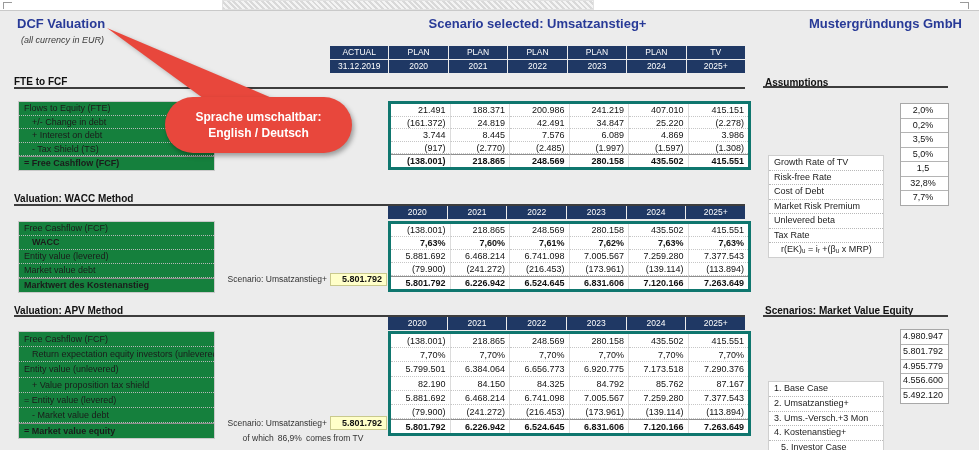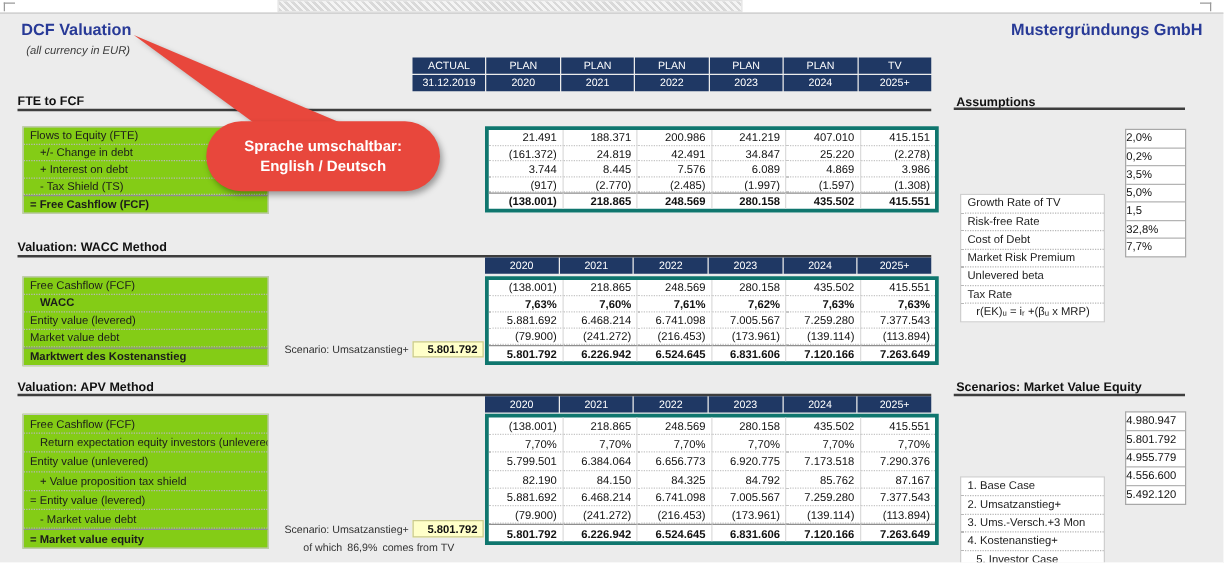--- a/index.html
+++ b/index.html
@@ -22,21 +22,21 @@
   .sec-title{position:absolute;left:14px;font-size:10px;font-weight:bold;color:#111;}
   .sec-rule{position:absolute;left:14px;width:731px;height:2px;background:#3d3d3d;}
   .r-title{position:absolute;left:765px;font-size:10px;font-weight:bold;color:#111;}
   .r-rule{position:absolute;left:763px;width:185px;height:2px;background:#3d3d3d;}
   
   .band7{position:absolute;left:330px;top:35px;width:415px;height:27px;display:grid;
     grid-template-columns:repeat(7,1fr);grid-template-rows:13px 13px;gap:1px;}
   .band6{position:absolute;left:388px;width:357px;height:13px;display:grid;grid-template-columns:repeat(6,1fr);gap:1px;}
   .band-cell{background:var(--navy,#1F3864);color:#fff;font-size:8.5px;text-align:center;line-height:13px;white-space:nowrap;overflow:hidden;}
   
-  .labels{position:absolute;left:18px;width:195px;background:#84cc16;border:1px solid #c9c9c9;}
+  .labels{position:absolute;left:18px;width:195px;background:#15803d;border:1px solid #c9c9c9;}
   .cells{position:absolute;left:388px;width:357px;background:#fff;border:3px solid #0f766e;}
   .t-label{height:var(--rh);line-height:var(--rh);font-size:9px;color:#1b1b1b;padding-left:5px;
     border-bottom:1px dotted #b8b8b8;white-space:nowrap;overflow:hidden;}
   .labels .t-label:last-child{border-bottom:none;}
   .t-label.indent{padding-left:13px;}
   .t-label.bold{font-weight:bold;}
   .t-label.total{font-weight:bold;border-top:1px solid #8f8f8f;}
   .t-row{display:grid;grid-template-columns:repeat(6,1fr);height:var(--rh);}
   .t-cell{line-height:var(--rh);font-size:9px;color:#111;text-align:right;padding-right:4px;
     border-right:1px solid #dcdcdc;border-bottom:1px dotted #c6c6c6;white-space:nowrap;overflow:hidden;}
@@ -50,21 +50,21 @@
     font-size:9px;font-weight:bold;text-align:right;padding-right:4px;color:#111;box-sizing:border-box;}
   .footnote{position:absolute;left:218px;top:422px;width:170px;text-align:center;font-size:8.5px;color:#333;white-space:nowrap;}
   .footnote span{padding:0 2px;}
   
   .kv{position:absolute;width:180px;}
   .kv-labels{position:absolute;left:0;top:16px;width:114px;background:#fff;border:1px solid #cfcfcf;margin-top:36px;}
   .kv-label{height:var(--rh);line-height:var(--rh);font-size:9px;color:#1b1b1b;padding-left:5px;
     border-bottom:1px dotted #b8b8b8;white-space:nowrap;overflow:hidden;}
   .kv-labels .kv-label:last-child{border-bottom:none;padding-left:12px;}
   .kv-values{position:absolute;left:132px;top:0;width:47px;background:#fff;border:1px solid #a8a8a8;}
-  .kv-value{height:var(--rh);line-height:var(--rh);font-size:9px;color:#111;text-align:left;padding-right:3px;
+  .kv-value{height:var(--rh);line-height:var(--rh);font-size:9px;color:#111;text-align:center;padding-right:3px;
     border-bottom:1px solid #b4b4b4;white-space:nowrap;}
   .kv-values .kv-value:last-child{border-bottom:none;}
   
   #fte-title{top:65px;} #fte-rule{top:76px;}
   #fte-labels,#fte-cells{--rh:12.6px;top:90px;}
   #wacc-title{top:182px;} #wacc-rule{top:193px;}
   #wacc-band{top:195px;}
   #wacc-labels,#wacc-cells{--rh:13px;top:210px;}
   #wacc-scn-label{top:262px;line-height:13px;} #wacc-scn-cell{top:262px;height:13px;line-height:11px;}
   #apv-title{top:294px;} #apv-rule{top:304px;}
@@ -88,20 +88,21 @@
 <div class="screen" style="--accent: #283A97; --navy: #1F3864; --red: #E8473C; --yellow: #FFFFC9; --sheetbg: #ECECEC;">
   <div class="topstrip">
     <div class="corner corner-l"></div>
     <div class="hatch"></div>
     <div class="corner corner-r"></div>
   </div>
 
   <div class="sheet">
     <div class="page-title">DCF Valuation</div>
     <div class="page-subtitle">(all currency in EUR)</div>
+    <div class="scenario-banner">Scenario selected: Umsatzanstieg+</div>
     <div class="company">Mustergründungs GmbH</div>
 
     <div class="band7" id="band-top">
         <div class="band-cell">ACTUAL</div>
         <div class="band-cell">PLAN</div>
         <div class="band-cell">PLAN</div>
         <div class="band-cell">PLAN</div>
         <div class="band-cell">PLAN</div>
         <div class="band-cell">PLAN</div>
         <div class="band-cell">TV</div>

